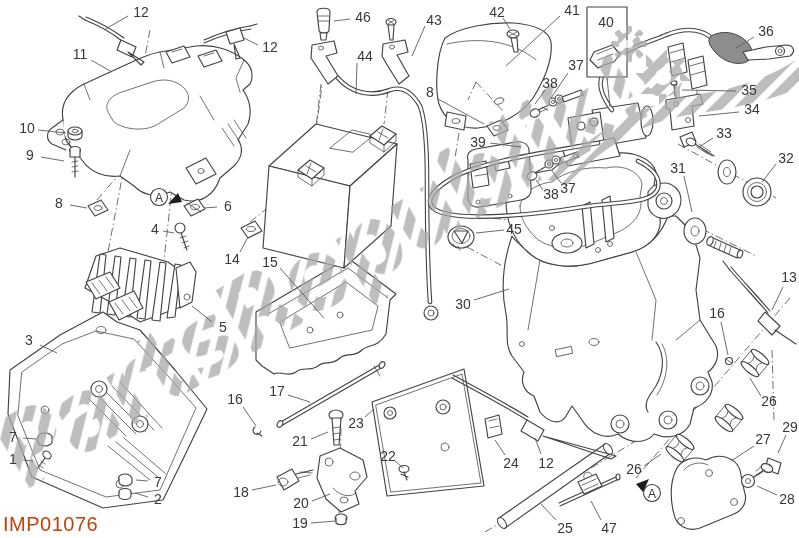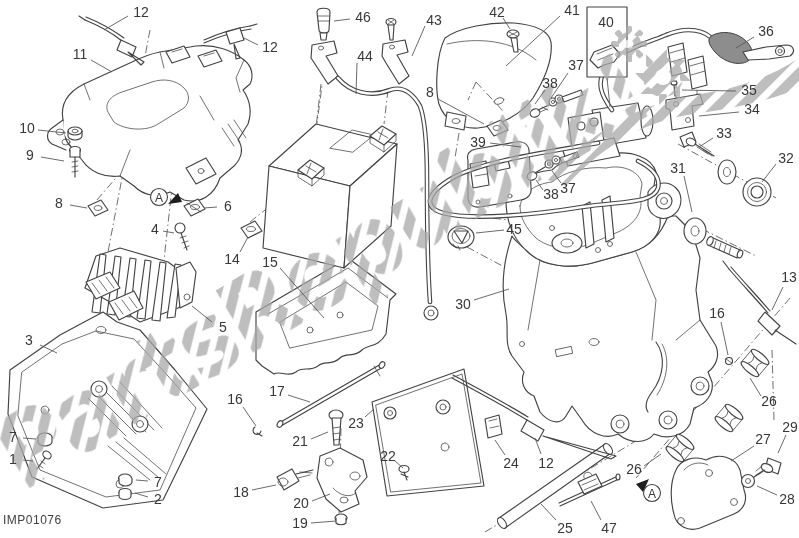--- a/index.html
+++ b/index.html
@@ -13,21 +13,21 @@
   .dash{fill:none;stroke:#555;stroke-width:0.85;stroke-dasharray:8 3 1.5 3;}
   .cable{fill:none;stroke:#444;stroke-width:4.6;stroke-linecap:round;}
   .cablecore{fill:none;stroke:#fff;stroke-width:2.4;stroke-linecap:round;}
   .leader{stroke:#5a5a5a;stroke-width:0.9;}
   .callout{font-family:"Liberation Sans","DejaVu Sans",sans-serif;font-size:14px;fill:#383838;
            text-anchor:middle;dominant-baseline:central;}
   .marker-letter{font-family:"Liberation Sans","DejaVu Sans",sans-serif;font-size:12px;fill:#383838;
            text-anchor:middle;dominant-baseline:central;}
   .wmtext{font-family:"DejaVu Sans","Liberation Sans",sans-serif;font-weight:bold;font-size:100px;
            letter-spacing:-3px;}
-  #imp-code{position:absolute;left:3px;top:513px;font-size:12px;color:#404040;letter-spacing:0.5px;}
+  #imp-code{position:absolute;left:3px;top:513px;font-size:20px;color:#c2410c;letter-spacing:0.5px;}
 </style>
 </head>
 <body>
 
 <div id="stage">
 <svg id="diagram" width="799" height="538" viewBox="0 0 799 538" xmlns="http://www.w3.org/2000/svg">
   <defs>
     <pattern id="wmstripe" width="17" height="17" patternUnits="userSpaceOnUse" patternTransform="rotate(-45)">
       <rect x="0" y="0" width="17" height="10" fill="#a8a8a8"></rect>
     </pattern>

